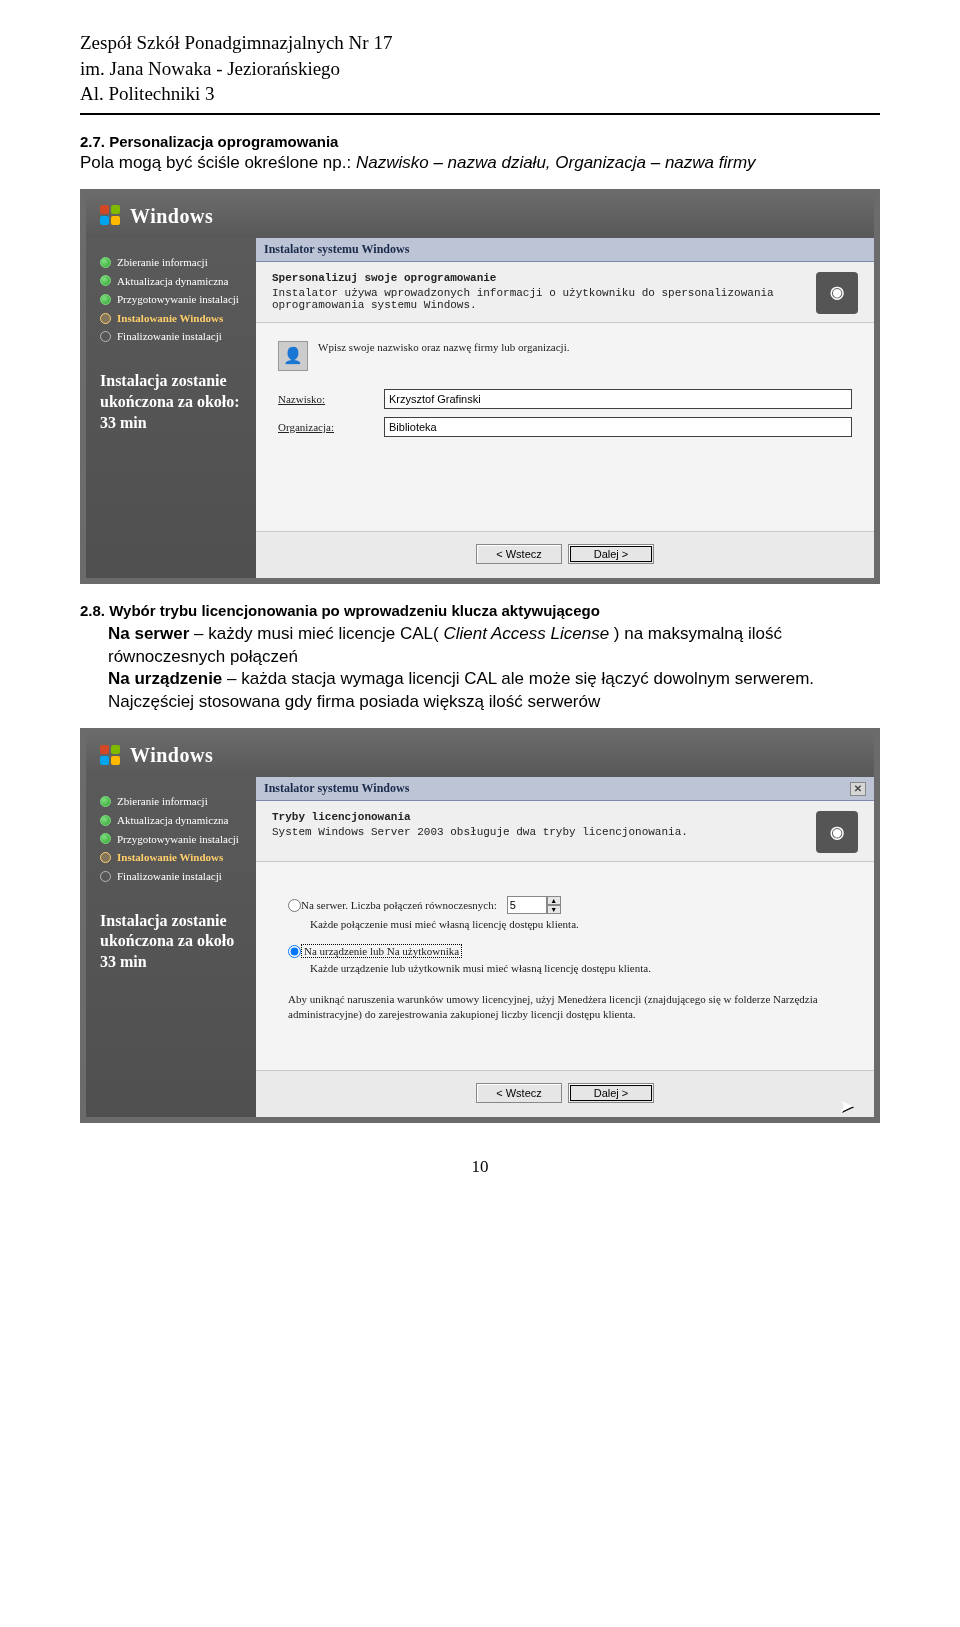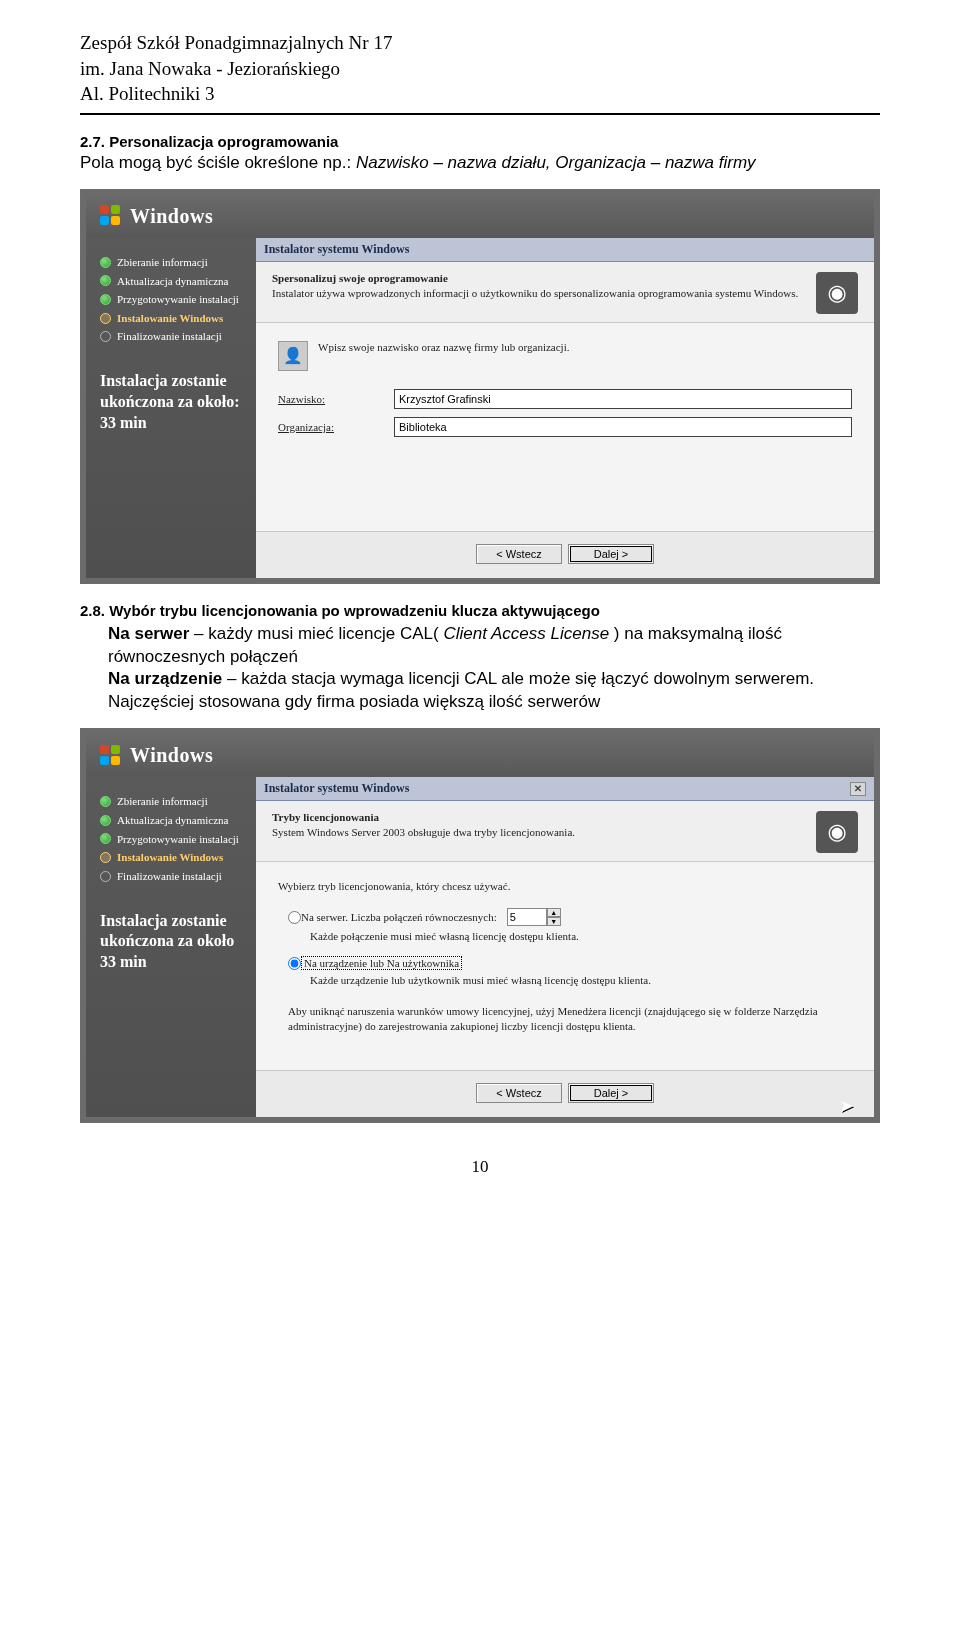--- a/index.html
+++ b/index.html
@@ -36,26 +36,26 @@
   .step { display:flex; align-items:center; gap:6px; margin:6px 0; line-height:1.15; }
   .step .dot { width:11px; height:11px; border-radius:50%; border:1.5px solid #b7b7b7; flex-shrink:0; }
   .step .dot.active { background: radial-gradient(circle at 35% 35%, #7fe07f, #2e9e2e); border-color:#7fe07f; }
   .step.current { color:#ffcf6b; font-weight:bold; }
   .step.current .dot { border-color:#ffcf6b; background:#ffcf6b44; }
   .sidebar-foot { margin-top:28px; font-size:16px; font-weight:bold; color:#fff; line-height:1.3; }
 
   .shot-main { flex:1; background:#f4f4f4; display:flex; flex-direction:column; }
   .dlg-titlebar { background:#bcc4d6; border-bottom:1px solid #7a8aa8; padding:4px 8px; display:flex; justify-content:space-between; align-items:center; font-size:12px; color:#1a2a4a; font-weight:bold; }
   .dlg-close { width:16px; height:14px; background:#d6d6d6; border:1px solid #888; font-size:10px; line-height:12px; text-align:center; color:#444; }
-  .dlg-head { padding:10px 16px 8px 16px; border-bottom:1px solid #c8c8c8; display:flex; gap:12px; align-items:flex-start; background:#efefef; }
+  .dlg-head { padding:10px 16px 8px 16px; border-bottom:1px solid #c8c8c8; display:flex; gap:12px; align-items:flex-start; background:#efefef;font-family:Liberation Mono, monospace; }
   .dlg-head-text { flex:1; font-size:11px; color:#222; }
   .dlg-head-text .ht { font-weight:bold; margin-bottom:3px; }
   .dlg-icon { width:42px; height:42px; background:#555; border-radius:4px; display:flex; align-items:center; justify-content:center; color:#fff; font-size:22px; }
   .dlg-content { padding:18px 22px 14px 22px; font-size:11px; color:#222; flex:1; }
-  .form-row { display:flex; align-items:center; gap:16px; margin:8px 0; }
+  .form-row { display:flex; align-items:center; gap:6px; margin:8px 0; }
   .form-row .lbl { width:100px; text-decoration:underline; text-decoration-style:solid; color:#222; }
   .txt { flex:1; border:1px solid #404040; background:#fff; padding:2px 4px; height:20px; font-size:11px; }
   .form-intro { display:flex; align-items:flex-start; gap:10px; margin-bottom:18px; }
   .form-intro .mini-icon { width:30px; height:30px; background:#ccc; border:1px solid #999; display:flex; align-items:center; justify-content:center; font-size:16px; color:#555; }
 
   .radio-block { margin:16px 0 0 10px; }
   .radio-row { display:flex; align-items:center; margin:4px 0; font-size:11px; }
   .radio-row input[type=radio] { margin:0; }
   .radio-desc { margin:2px 0 14px 22px; font-size:11px; color:#222; }
   .spin { display:inline-flex; align-items:center; margin-left:10px; vertical-align:middle; }
@@ -221,21 +221,20 @@
           <span class="dlg-close">✕</span>
         </div>
         <div class="dlg-head">
           <div class="dlg-head-text">
             <div class="ht">Tryby licencjonowania</div>
             <div>System Windows Server 2003 obsługuje dwa tryby licencjonowania.</div>
           </div>
           <div class="dlg-icon">◉</div>
         </div>
         <div class="dlg-content">
-          <div>Wybierz tryb licencjonowania, który chcesz używać.</div>
           <div class="radio-block">
             <div class="radio-row">
               <input type="radio" name="lic" style="">
               <span>Na serwer. Liczba połączeń równoczesnych:</span>
               <span class="spin">
                 <input value="5" style="">
                 <span class="spin-btns">
                   <button>▲</button>
                   <button>▼</button>
                 </span>

